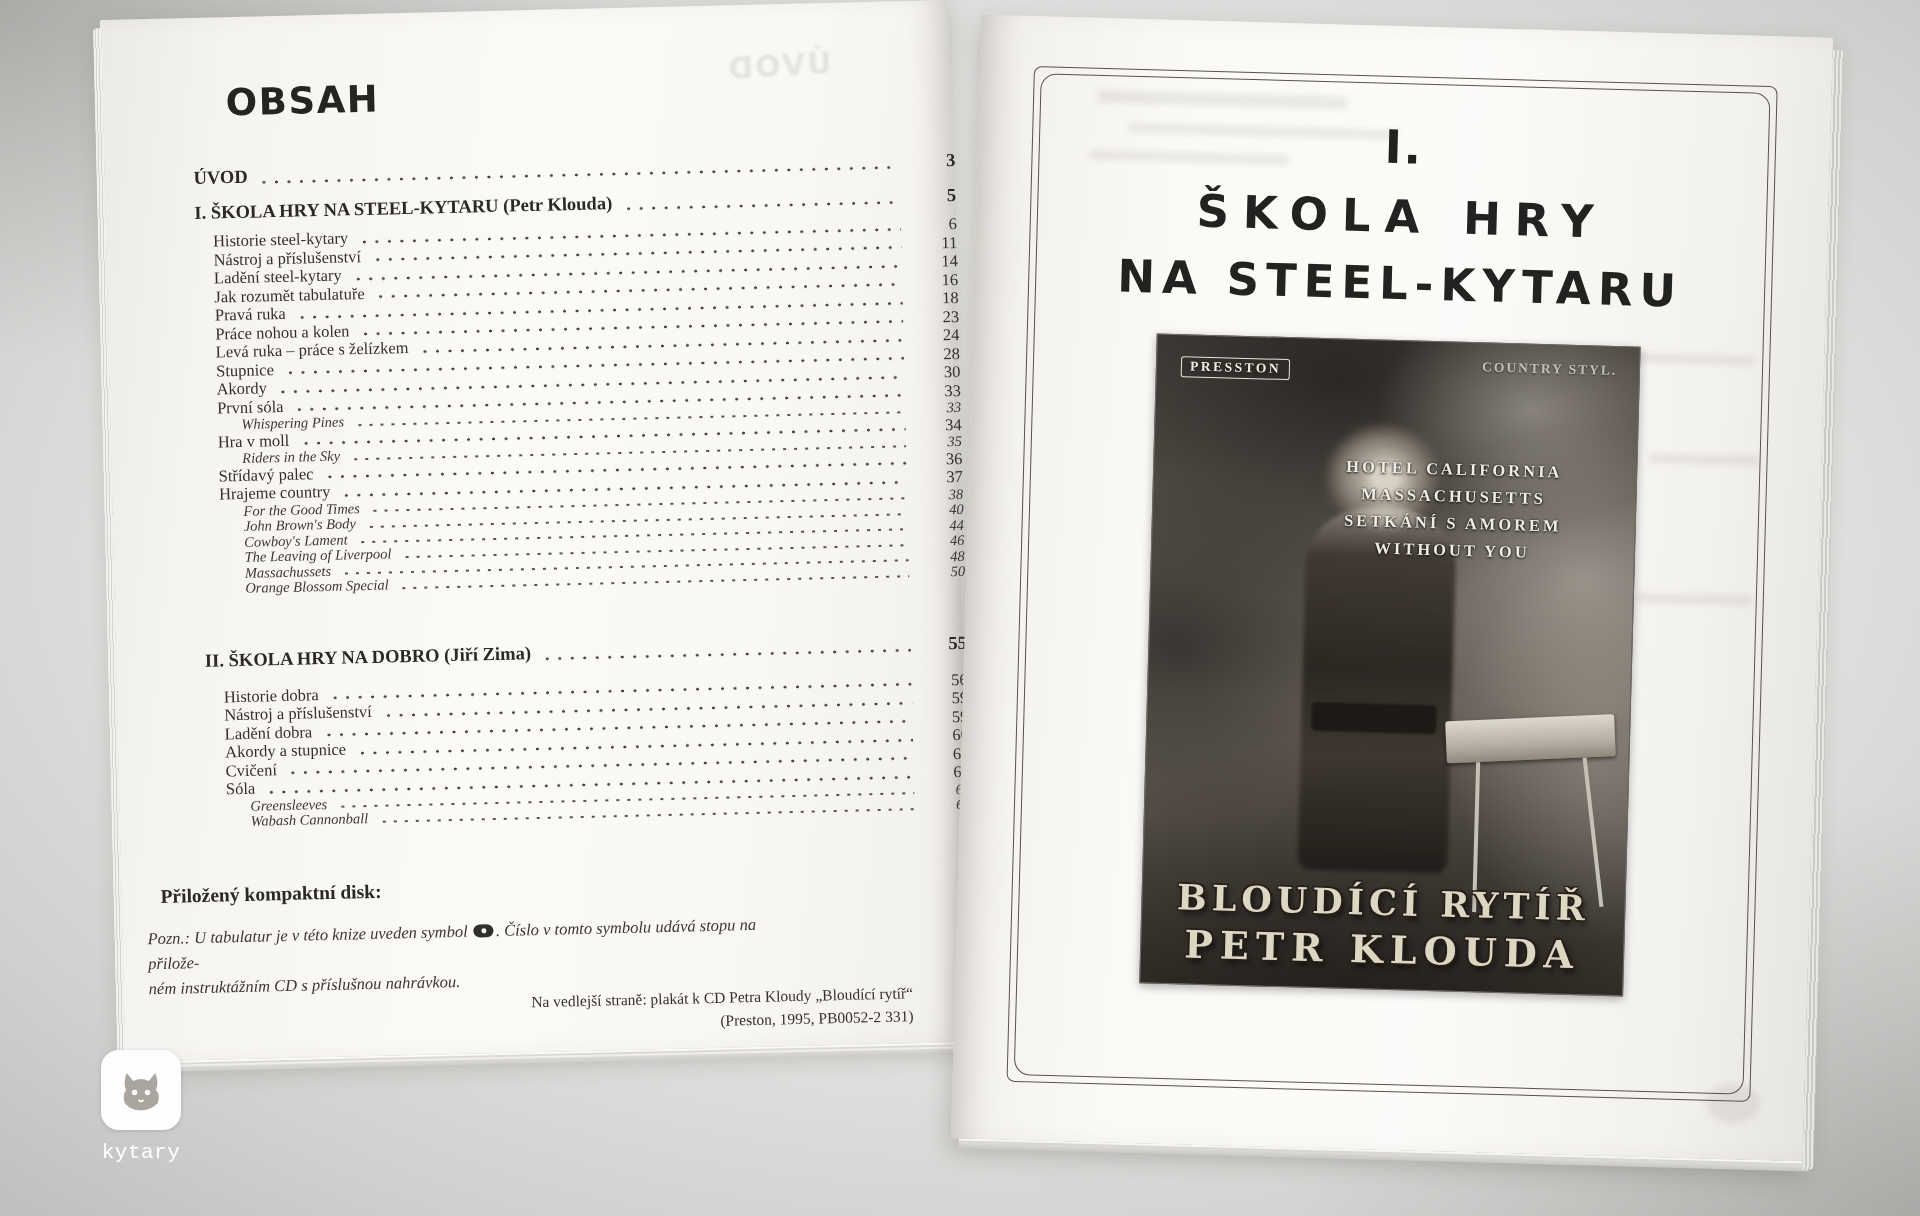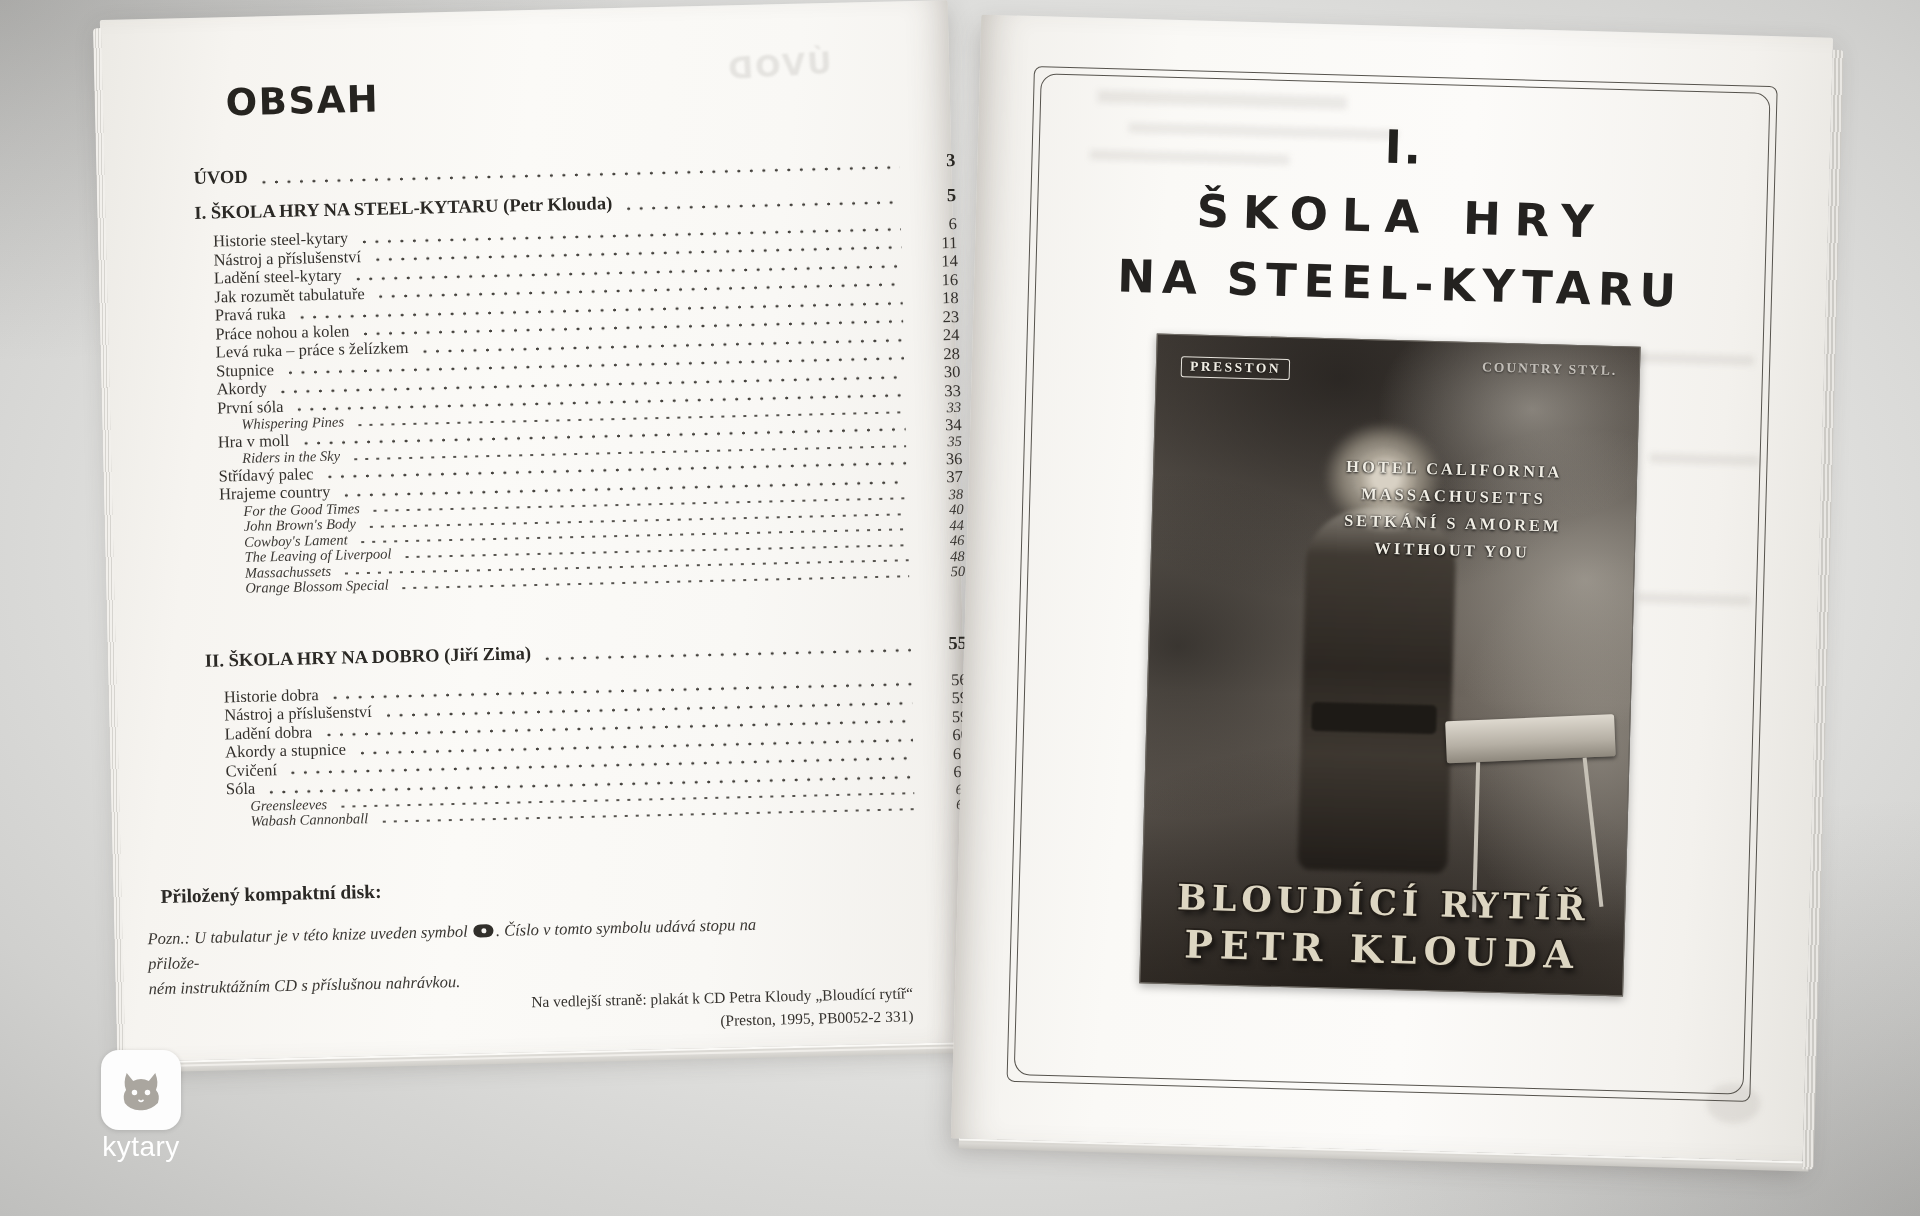--- a/index.html
+++ b/index.html
@@ -163,22 +163,22 @@
   .poster-title div {
     text-shadow:-1.5px -1.5px 0 #241f1a, 1.5px -1.5px 0 #241f1a,
                 -1.5px 1.5px 0 #241f1a, 1.5px 1.5px 0 #241f1a, 3px 4px 6px rgba(0,0,0,0.7);
   }
   .ghost { position:absolute; background:rgba(112,106,98,0.12); filter:blur(3px); border-radius:3px; }
 
   
   .watermark { position:absolute; left:98px; top:1050px; width:86px; text-align:center; z-index:6; }
   .wm-box { width:80px; height:80px; margin:0 auto; background:#fdfdfd; border-radius:18px;
     box-shadow:0 1px 5px rgba(0,0,0,0.14); display:flex; align-items:center; justify-content:center; }
-  .wm-label { margin-top:1px; color:#ffffff; font-family:Liberation Sans, sans-serif;
-    font-size:28px; font-weight:500; letter-spacing:0.5px; }
+  .wm-label { margin-top:11px; color:#ffffff; font-family:Liberation Mono, monospace;
+    font-size:21px; font-weight:500; letter-spacing:0.5px; }
 </style>
 </head>
 <body>
 
 <div id="stage">
 
   <div class="page page-left">
     <div class="lp-content">
       <div class="ghost-uvod">ÚVOD</div>
       <h1 class="obsah">OBSAH</h1>

